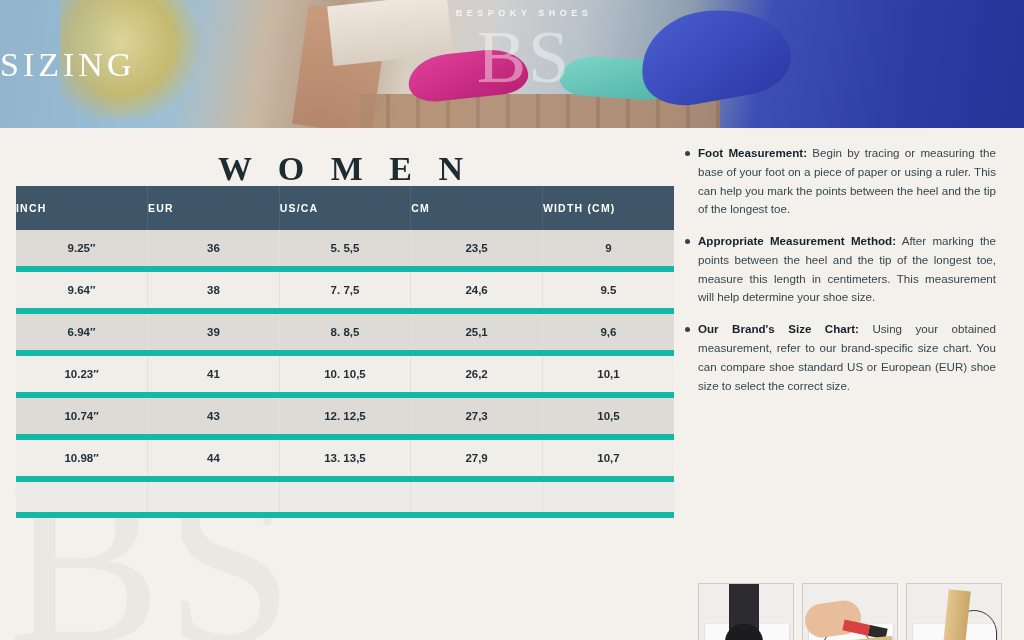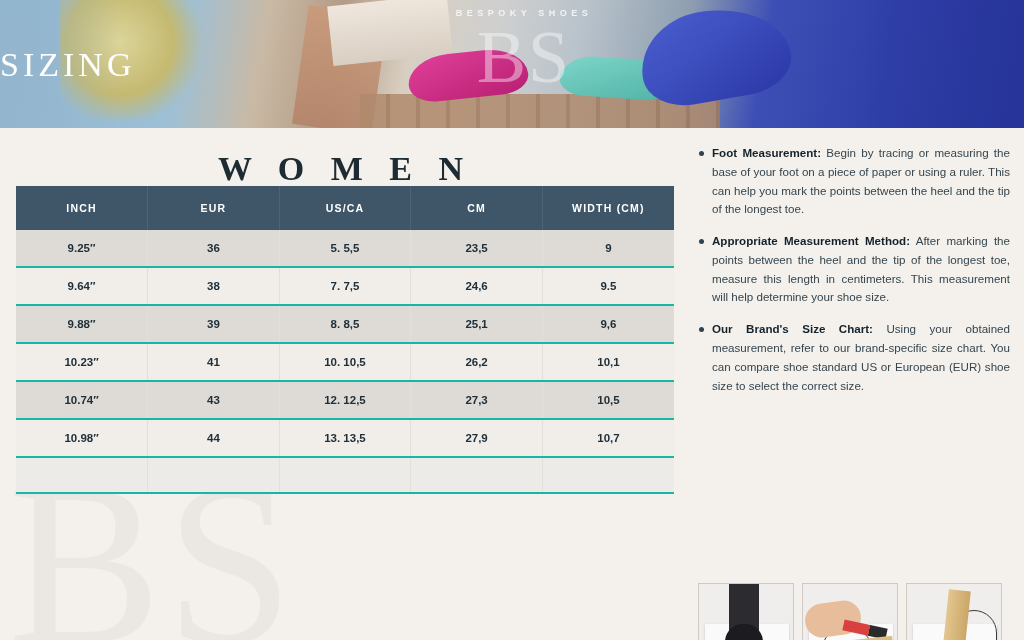--- a/index.html
+++ b/index.html
@@ -115,43 +115,43 @@
 
   
   .table-wrap { position: absolute; left: 16px; top: 58px; width: 658px; }
   table { border-collapse: collapse; width: 658px; table-layout: fixed; }
   thead th {
     background: #3e5668;
     color: #fff;
     font-size: 10.5px;
     font-weight: 700;
     letter-spacing: 1.2px;
-    padding: 16px 11px;
-    text-align: center;
+    padding: 16px 0;
+    text-align: left;
     border-right: 1px solid #4d6476;
   }
   thead th:last-child { border-right: none; }
   tbody td {
     font-size: 11.5px;
     font-weight: 700;
     color: #20303a;
     text-align: center;
     padding: 12px 12px;
     border-right: 1px solid #e3e0da;
-    border-bottom: 2px solid #14b8a6;
+    border-bottom: 6px solid #14b8a6;
   }
   tbody td:last-child { border-right: none; }
   tbody tr:nth-child(odd) td { background: #dedbd6; }
   tbody tr:nth-child(even) td { background: #f1eeea; }
   tbody tr.blank td { background: #ecebe7; height: 36px; }
   tbody tr.blank:nth-child(odd) td { background: #ecebe7; }
 
   
   .notes {
-    position: absolute; left: 698px; top: 16px; width: 312px;
+    position: absolute; left: 684px; top: 16px; width: 312px;
   }
   .note {
     position: relative;
     padding-left: 14px;
     margin-bottom: 13px;
     font-size: 11.6px;
     line-height: 1.62;
     color: #34454f;
     text-align: justify;
   }
@@ -242,21 +242,21 @@
             <td>9</td>
           </tr>
           <tr>
             <td>9.64″</td>
             <td>38</td>
             <td>7. 7,5</td>
             <td>24,6</td>
             <td>9.5</td>
           </tr>
           <tr>
-            <td>9.88″</td>
+            <td>6.94″</td>
             <td>39</td>
             <td>8. 8,5</td>
             <td>25,1</td>
             <td>9,6</td>
           </tr>
           <tr>
             <td>10.23″</td>
             <td>41</td>
             <td>10. 10,5</td>
             <td>26,2</td>

